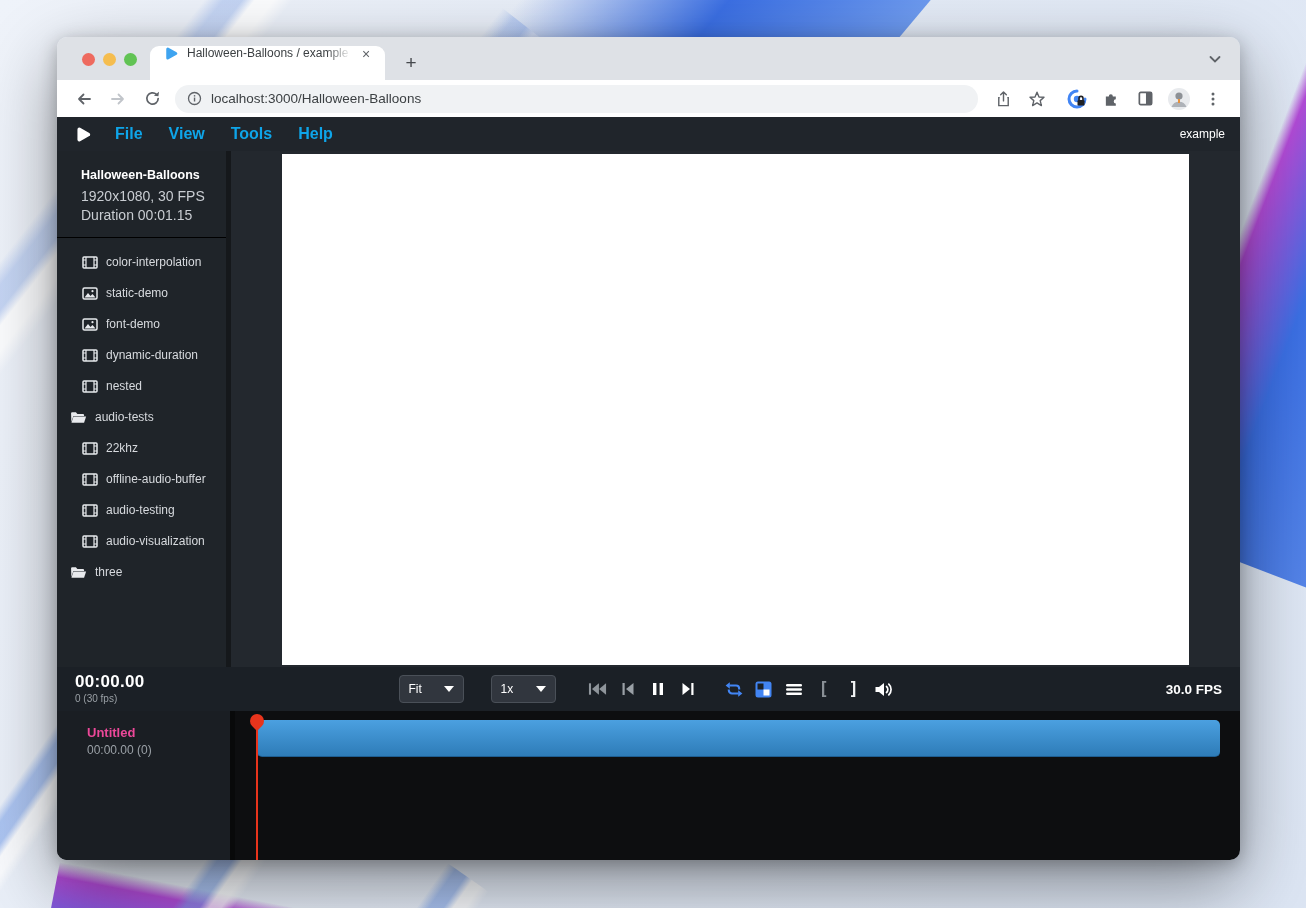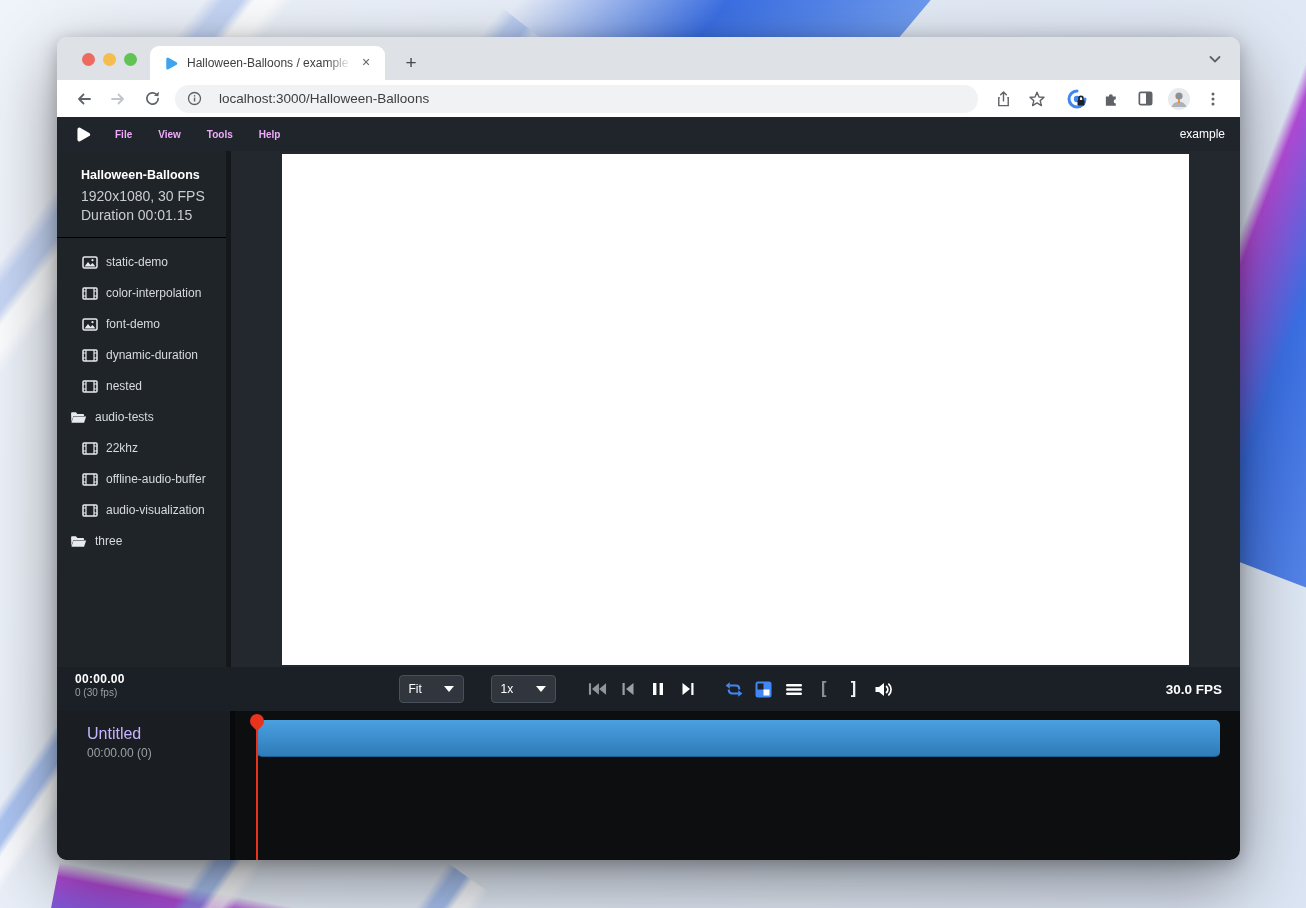--- a/index.html
+++ b/index.html
@@ -24,76 +24,76 @@
   .window { position:absolute; left:57px; top:37px; width:1183px; height:823px; z-index:2;
             border-radius:10px; overflow:hidden;
             box-shadow:0 25px 70px rgba(0,0,0,.42), 0 4px 18px rgba(0,0,0,.25); }
 
   
   .tabstrip { height:43px; background:#dee1e6; position:relative; }
   .traffic { position:absolute; top:53px; display:flex; gap:8px; left:25px; top:16px; }
   .light { width:13px; height:13px; border-radius:50%; }
   .light.red{ background:#ee6a5f; } .light.yellow{ background:#f5bd4f; } .light.green{ background:#61c354; }
   .tab { position:absolute; left:93px; top:9px; width:235px; height:34px; background:#fff;
-         border-radius:9px 9px 0 0; display:flex; align-items:center; padding:0 10px 0 14px; }
+         border-radius:9px 9px 0 0; display:flex; align-items:flex-start; padding:0 10px 0 14px; }
   .tab-title { font-size:12px; color:#3c4043; white-space:nowrap; overflow:hidden; flex:1; margin:0 6px 0 8px;
                -webkit-mask-image:linear-gradient(90deg,#000 85%,transparent); mask-image:linear-gradient(90deg,#000 85%,transparent); }
   .tab-close { font-size:14px; color:#5f6368; width:18px; height:18px; line-height:17px; text-align:center; border-radius:50%; cursor:default; }
   .newtab { position:absolute; left:340px; top:12px; width:28px; height:28px; color:#45484d; font-size:19px; line-height:27px; text-align:center; font-weight:400; }
   .strip-chevron { position:absolute; right:16px; top:13px; width:18px; height:18px; }
 
   
   .toolbar { height:37px; background:#ffffff; display:flex; align-items:center; padding:0 10px; }
   .nav-ico { width:26px; height:26px; display:flex; align-items:center; justify-content:center; margin:0 4px; flex:none; }
   .omnibox { flex:1; height:28px; background:#f0f2f4; border-radius:14px; margin:0 8px 0 6px;
              display:flex; align-items:center; padding:0 12px; min-width:0; }
-  .omni-url { font-size:13.5px; color:#3c4043; margin-left:17px; white-space:nowrap; }
+  .omni-url { font-size:13.5px; color:#3c4043; margin-left:9px; white-space:nowrap; }
   .right-icos { display:flex; align-items:center; flex:none; }
 
   
   .menubar { height:34px; background:#20252b; display:flex; align-items:center; padding:0 12px; position:relative; }
   .logo { width:17px; height:17px; margin:0 10px 0 6px; }
-  .menu-item { color:#f0abfc; font-size:10px; font-weight:600; padding:0 13px; cursor:default; }
+  .menu-item { color:#0ea5e9; font-size:16px; font-weight:600; padding:0 13px; cursor:default; }
   .menubar-right { position:absolute; right:15px; color:#fff; font-size:12px; font-weight:400; }
 
   
   .main { height:516px; display:flex; background:#23282e; }
   .sidebar { width:174px; background:#1f2429; border-right:5px solid #15181b; display:flex; flex-direction:column; }
   .sb-head { padding:17px 14px 14px 24px; border-bottom:1px solid #000; }
   .sb-title { color:#fff; font-size:12.5px; font-weight:700; margin-bottom:6px; }
   .sb-meta, .sb-dur { color:#c9cdd2; font-size:14px; margin-top:3px; }
   .sb-list { flex:1; overflow:hidden; padding-top:9px; }
   .s-item { display:flex; align-items:center; min-height:31px; padding:2px 8px 2px 25px; color:#d7dade; font-size:12px; cursor:default; }
   .s-item.folder { padding-left:13px; }
   .s-item svg { flex:none; margin-right:8px; }
   .s-label { max-width:112px; line-height:13px; word-break:break-word; }
 
   .stage-wrap { flex:1; display:flex; align-items:center; justify-content:center; }
   .stage { width:907px; height:511px; background:#fff; }
 
   
   .controls { height:44px; background:#1b2026; display:flex; align-items:center; position:relative; }
   .time-block { position:absolute; left:18px; top:5px; }
-  .time-big { color:#fff; font-size:12px; font-weight:700; letter-spacing:.3px; }
+  .time-big { color:#fff; font-size:17px; font-weight:700; letter-spacing:.3px; }
   .time-small { color:#9aa0a6; font-size:10px; margin-top:1px; }
   .ctrl-center { margin:12px auto; display:flex; align-items:center; }
   .dropdown { width:65px; height:28px; background:#31363e; border:1px solid #4a5058; border-radius:4px;
               display:flex; align-items:center; justify-content:space-between; padding:0 9px; margin-right:27px; }
   .dropdown .dd-label { color:#fff; font-size:12px; }
   .caret { width:0; height:0; border-left:5px solid transparent; border-right:5px solid transparent; border-top:6px solid #fff; }
   .tbtn { width:26px; height:26px; display:flex; align-items:center; justify-content:center; margin:0 2px; }
   .gap-lg { margin-left:18px; }
   .bracket { font-family:"DejaVu Sans Mono", monospace; font-size:17px; font-weight:700; }
   .bracket.in { color:#8a9096; } .bracket.out { color:#f1f3f4; }
   .fps { position:absolute; right:18px; color:#fff; font-size:13.5px; font-weight:700; }
 
   
   .timeline { height:149px; display:flex; background:#0d0e10; }
   .tl-left { width:178px; background:#1a1e23; border-right:5px solid #08090a; padding:14px 10px 0 30px; }
-  .tl-name { color:#c4b5fd; font-size:16px; font-weight:400; }
+  .tl-name { color:#ec4899; font-size:13px; font-weight:700; }
   .tl-info { color:#9aa0a6; font-size:12px; margin-top:3px; }
   .tl-lane { flex:1; position:relative; }
   .seq-bar { position:absolute; left:22px; top:9px; width:963px; height:37px; border-radius:5px;
              background:linear-gradient(#4ba0e0,#2e7cb8); border-bottom:1px solid #1d5d91; }
   .playhead-line { position:absolute; left:21px; top:4px; bottom:0; width:2px; background:#e8341c; }
   .playhead-pin { position:absolute; left:15px; top:3px; width:14px; height:14px; background:#e8341c;
                   border-radius:50% 50% 50% 0; transform:rotate(-45deg); }
 
   svg { display:block; }
 </style>
@@ -216,33 +216,33 @@
     <div class="sidebar">
       <div class="sb-head">
         <div class="sb-title">Halloween-Balloons</div>
         <div class="sb-meta">1920x1080, 30 FPS</div>
         <div class="sb-dur">Duration 00:01.15</div>
       </div>
       <div class="sb-list">
 
         <div class="s-item">
           <svg width="16" height="13" viewBox="0 0 16 13">
+              <rect x="1" y="1" width="14" height="11" rx="1" fill="none" stroke="#e8eaed" stroke-width="1.5"></rect>
+              <path d="M4 1 V12 M12 1 V12" stroke="#e8eaed" stroke-width="1.2"></path>
+              <path d="M1 4 H4 M1 9 H4 M12 4 H15 M12 9 H15" stroke="#e8eaed" stroke-width="1"></path>
+            </svg>
+          <span class="s-label">color-interpolation</span>
+        </div>
+        <div class="s-item">
+          <svg width="16" height="13" viewBox="0 0 16 13">
               <rect x="1" y="1" width="14" height="11" rx="1.5" fill="none" stroke="#e8eaed" stroke-width="1.5"></rect>
               <path d="M2.5 10.5 L6 6 L8.5 9 L10.5 7 L13.5 10.5 Z" fill="#e8eaed"></path>
               <circle cx="10.5" cy="4.2" r="1.1" fill="#e8eaed"></circle>
             </svg>
           <span class="s-label">static-demo</span>
-        </div>
-        <div class="s-item">
-          <svg width="16" height="13" viewBox="0 0 16 13">
-              <rect x="1" y="1" width="14" height="11" rx="1" fill="none" stroke="#e8eaed" stroke-width="1.5"></rect>
-              <path d="M4 1 V12 M12 1 V12" stroke="#e8eaed" stroke-width="1.2"></path>
-              <path d="M1 4 H4 M1 9 H4 M12 4 H15 M12 9 H15" stroke="#e8eaed" stroke-width="1"></path>
-            </svg>
-          <span class="s-label">color-interpolation</span>
         </div>
         <div class="s-item">
           <svg width="16" height="13" viewBox="0 0 16 13">
               <rect x="1" y="1" width="14" height="11" rx="1.5" fill="none" stroke="#e8eaed" stroke-width="1.5"></rect>
               <path d="M2.5 10.5 L6 6 L8.5 9 L10.5 7 L13.5 10.5 Z" fill="#e8eaed"></path>
               <circle cx="10.5" cy="4.2" r="1.1" fill="#e8eaed"></circle>
             </svg>
           <span class="s-label">font-demo</span>
         </div>
         <div class="s-item">
@@ -276,20 +276,28 @@
             </svg>
           <span class="s-label">22khz</span>
         </div>
         <div class="s-item">
           <svg width="16" height="13" viewBox="0 0 16 13">
               <rect x="1" y="1" width="14" height="11" rx="1" fill="none" stroke="#e8eaed" stroke-width="1.5"></rect>
               <path d="M4 1 V12 M12 1 V12" stroke="#e8eaed" stroke-width="1.2"></path>
               <path d="M1 4 H4 M1 9 H4 M12 4 H15 M12 9 H15" stroke="#e8eaed" stroke-width="1"></path>
             </svg>
           <span class="s-label">offline-audio-buffer</span>
+        </div>
+        <div class="s-item">
+          <svg width="16" height="13" viewBox="0 0 16 13">
+              <rect x="1" y="1" width="14" height="11" rx="1" fill="none" stroke="#e8eaed" stroke-width="1.5"></rect>
+              <path d="M4 1 V12 M12 1 V12" stroke="#e8eaed" stroke-width="1.2"></path>
+              <path d="M1 4 H4 M1 9 H4 M12 4 H15 M12 9 H15" stroke="#e8eaed" stroke-width="1"></path>
+            </svg>
+          <span class="s-label">audio-testing</span>
         </div>
         <div class="s-item">
           <svg width="16" height="13" viewBox="0 0 16 13">
               <rect x="1" y="1" width="14" height="11" rx="1" fill="none" stroke="#e8eaed" stroke-width="1.5"></rect>
               <path d="M4 1 V12 M12 1 V12" stroke="#e8eaed" stroke-width="1.2"></path>
               <path d="M1 4 H4 M1 9 H4 M12 4 H15 M12 9 H15" stroke="#e8eaed" stroke-width="1"></path>
             </svg>
           <span class="s-label">audio-visualization</span>
         </div>
         <div class="s-item folder">

